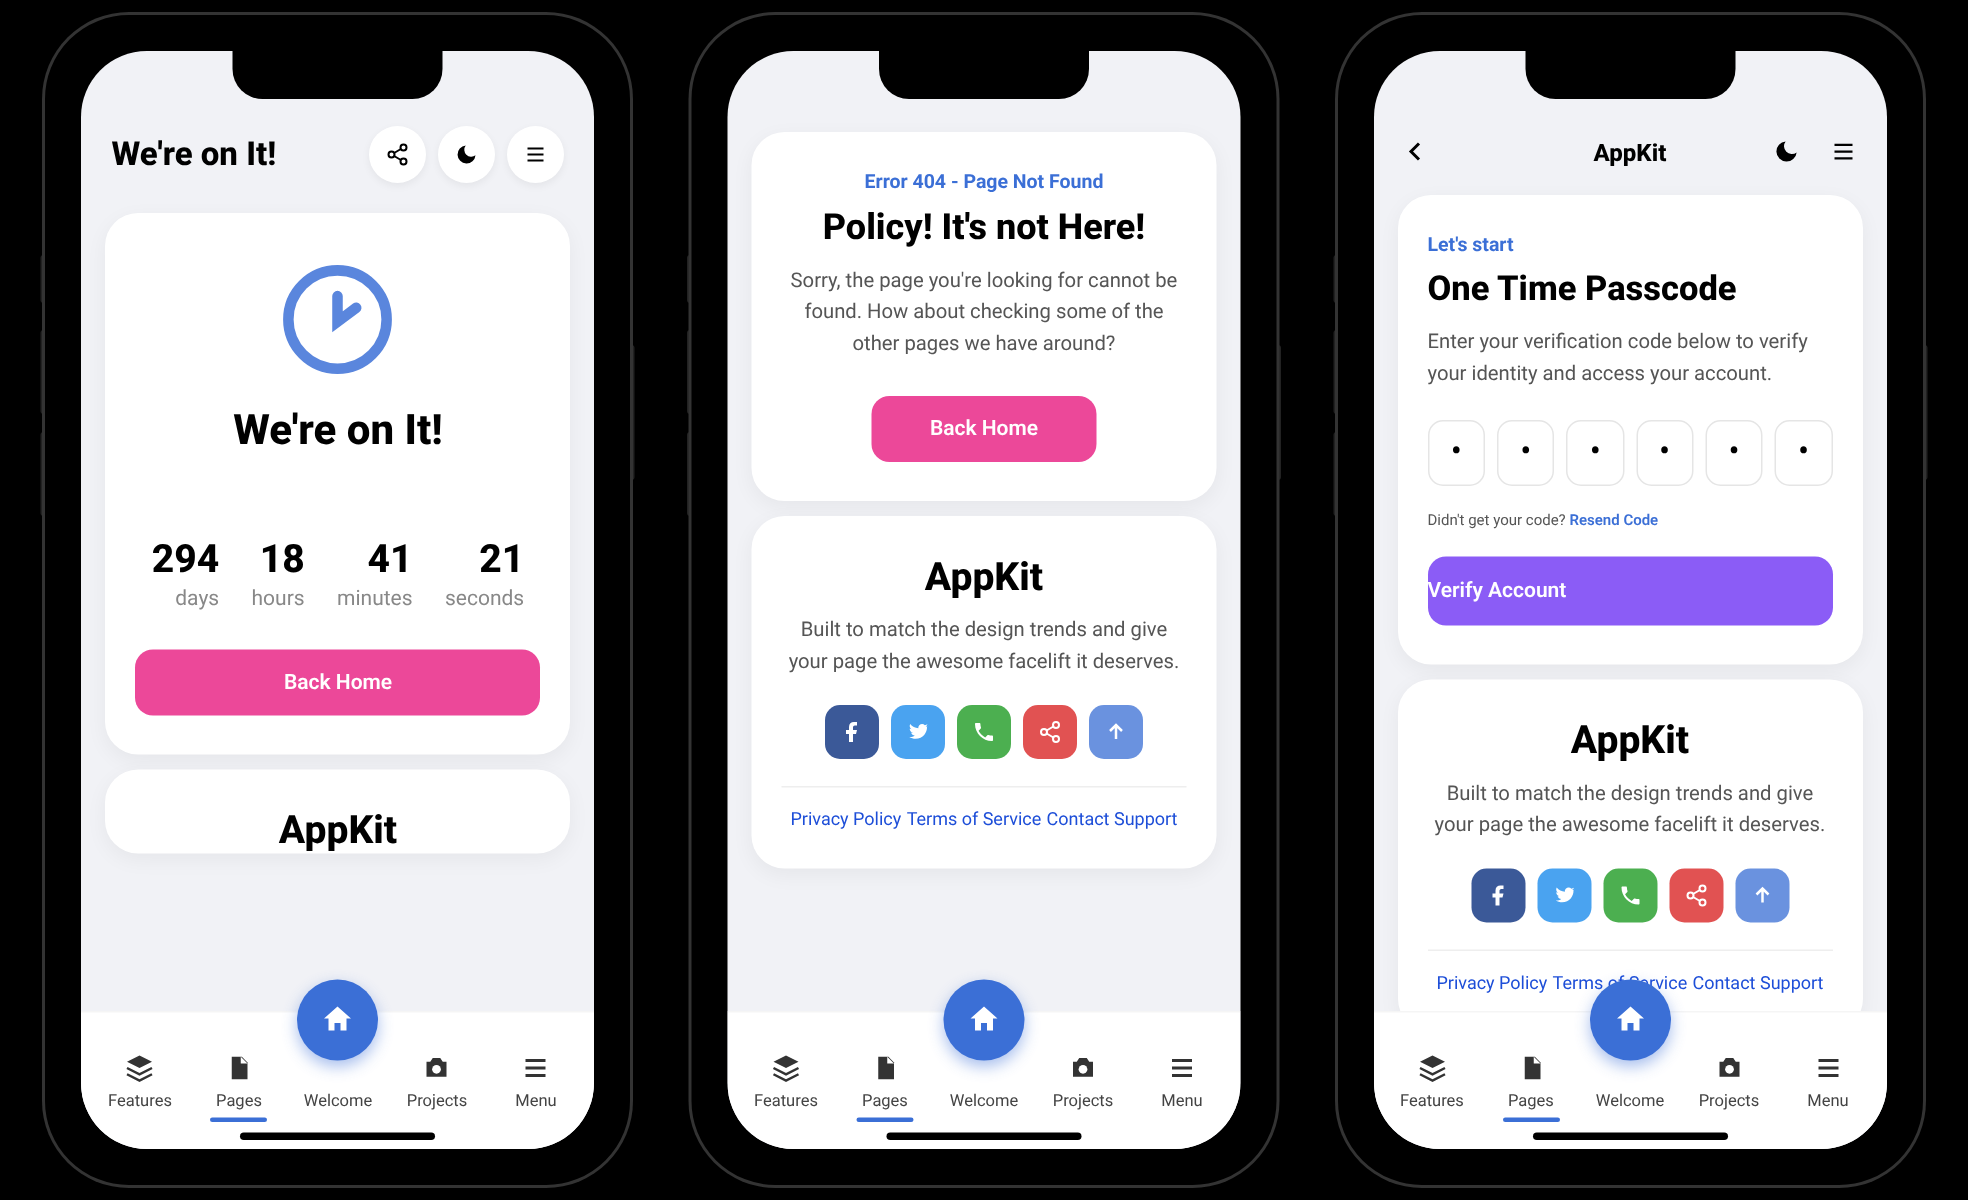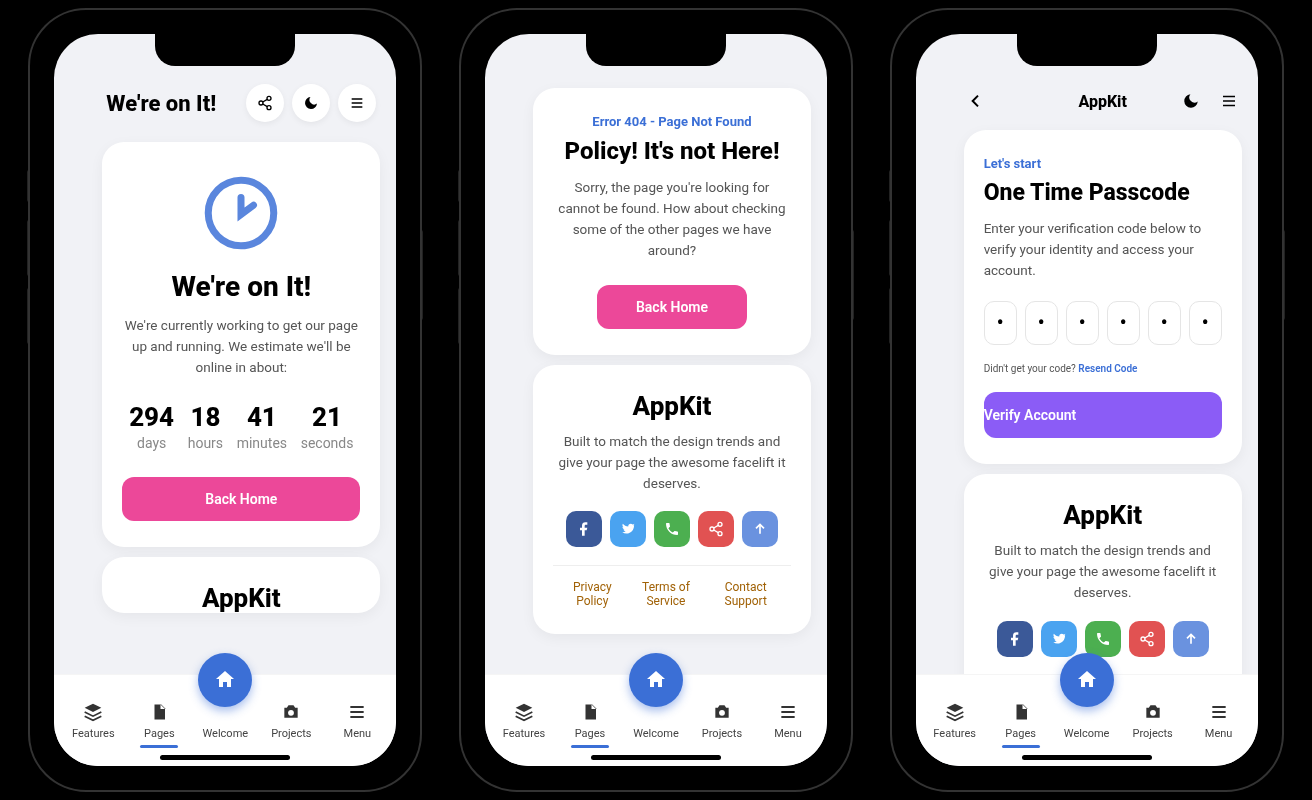--- a/index.html
+++ b/index.html
@@ -27,21 +27,20 @@
     box-shadow: 0 0 0 2px #333;
   }
   .phone-screen {
     position: absolute;
     top: 12px; left: 12px; right: 12px; bottom: 12px;
     background: #f1f2f6;
     border-radius: 44px;
     overflow: hidden;
     display: flex;
     flex-direction: column;
-    padding-left: 32px;
   }
   .notch {
     position: absolute;
     top: 0;
     left: 50%;
     transform: translateX(-50%);
     width: 140px;
     height: 32px;
     background: #000;
     border-radius: 0 0 20px 20px;
@@ -83,21 +82,21 @@
     margin: 10px 16px;
     padding: 26px 20px;
     box-shadow: 0 4px 14px rgba(0,0,0,0.05);
     text-align: center;
   }
   .clock-icon { width: 78px; height: 78px; margin: 6px auto 18px; }
   .big-title { font-size: 28px; font-weight: 800; color: #000; margin-bottom: 12px; }
   .desc { font-size: 13.5px; color: #555; line-height: 1.55; }
   .sub-heading { font-size: 13px; font-weight: 700; color: #3b6fd6; margin-bottom: 8px; }
   .countdown { display: flex; justify-content: space-around; margin: 26px 0 26px; }
-  .count-item { text-align: center; }
+  .count-item { text-align: right; margin-top: 31px; }
   .count-val { font-size: 26px; font-weight: 800; line-height: 1.05; }
   .count-lbl { font-size: 14px; color: #888; margin-top: 4px; }
   .btn-row { display: flex; gap: 14px; }
   .btn {
     flex: 1;
     background: #ec4899;
     color: #fff;
     border-radius: 12px;
     padding: 14px 0;
     font-size: 14px;
@@ -115,21 +114,21 @@
   .sb-fb { background: #3b5998; }
   .sb-tw { background: #4aa3f0; }
   .sb-ph { background: #4caf50; }
   .sb-sh { background: #e15252; }
   .sb-up { background: #6a92df; }
 
   .link-row {
     display: flex;
     justify-content: space-between;
     font-size: 12px;
-    color: #a16207;
+    color: #1d4ed8;
     padding: 14px 6px 0;
     border-top: 1px solid #eee;
     margin-top: 18px;
   }
 
   .otp-row { display: flex; gap: 8px; justify-content: center; margin: 20px 0 18px; }
   .otp-box {
     width: 40px; height: 44px;
     border: 1px solid #e5e5e5;
     border-radius: 10px;
@@ -237,21 +236,20 @@
         </div>
 
         <div class="card">
           <div class="clock-icon">
             <svg viewBox="0 0 100 100">
                 <circle cx="50" cy="50" r="42" fill="none" stroke="#5a86dd" stroke-width="9"></circle>
                 <path d="M50 30 L50 52 L66 40" fill="none" stroke="#5a86dd" stroke-width="9" stroke-linecap="round"></path>
               </svg>
           </div>
           <div class="big-title">We're on It!</div>
-          <div class="desc">We're currently working to get our page up and running. We estimate we'll be online in about:</div>
           <div class="countdown">
             <div class="count-item">
                 <div class="count-val">294</div>
                 <div class="count-lbl">days</div>
               </div>
             <div class="count-item">
                 <div class="count-val">18</div>
                 <div class="count-lbl">hours</div>
               </div>
             <div class="count-item">

